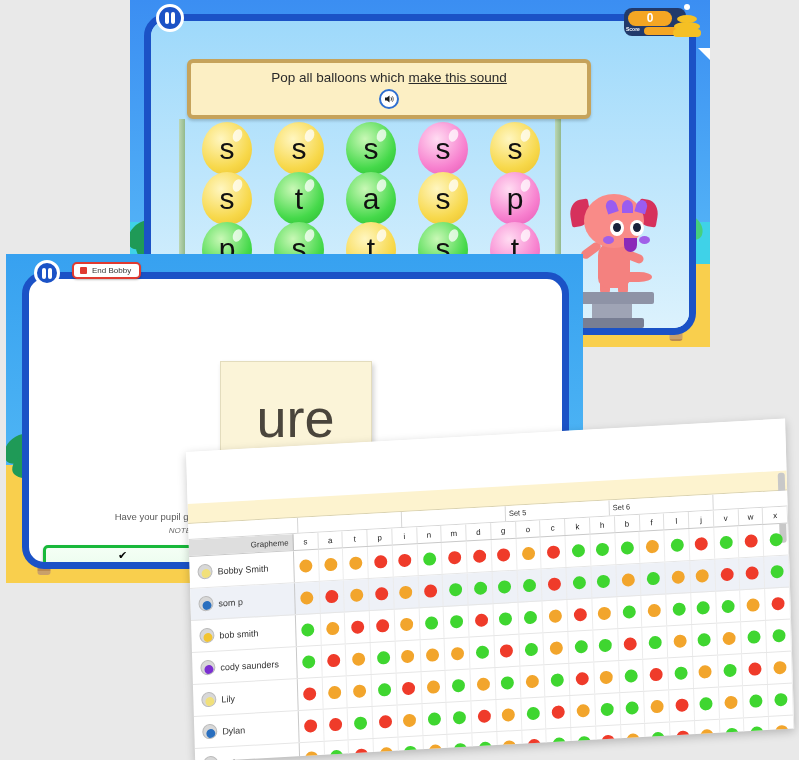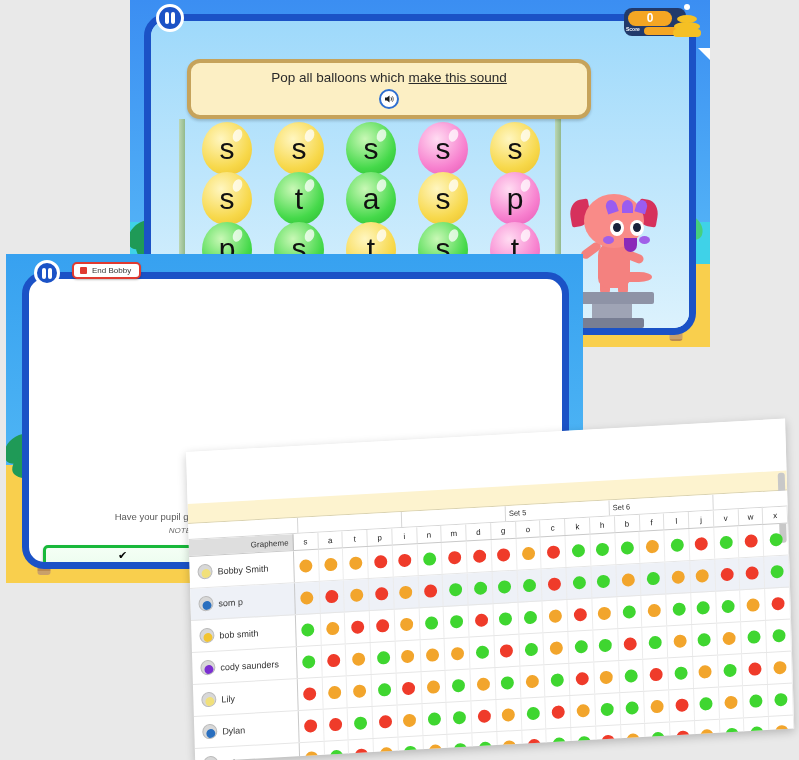--- a/index.html
+++ b/index.html
@@ -66,21 +66,21 @@
     background: #f5c024; border-radius: 50%; display: block; }
   .hive b:nth-child(1){ width:13px;height:7px;top:5px;}
   .hive b:nth-child(2){ width:20px;height:8px;top:11px;}
   .hive b:nth-child(3){ width:26px;height:9px;top:18px;}
   .hive b:nth-child(4){ width:28px;height:8px;top:25px; border-radius: 8px;}
   .hive .top { position:absolute; left:50%; transform:translateX(-50%); top:0px;
     width:6px;height:6px;background:#fff;border-radius:50%;}
 
   .prompt-box {
     position: absolute; left: 36px; top: 38px; width: 404px; height: 60px;
-    background: #fcefc4; border: 4px solid #c6a35b; border-radius: 13px;
+    background: #fcefc4; border: 4px solid #c6a35b; border-radius: 6px;
     box-shadow: 0 2px 3px rgba(0,0,0,.18); z-index: 25;
   }
   .prompt-text { text-align: center; margin-top: 7px; font-size: 13.5px; color: #2a2a2a; }
   .prompt-text u { text-decoration: underline; }
   .speaker-btn {
     margin: 4px auto 0; width: 20px; height: 20px; border-radius: 50%;
     background: #fff; border: 2px solid #2f6fd0;
     display: flex; align-items: center; justify-content: center;
   }
   .speaker-btn svg { width: 12px; height: 12px; }
@@ -382,20 +382,23 @@
     <div class="g-pause">
         <i></i>
         <i></i>
       </div>
     <div class="end-game-btn">
       <span class="sq"></span>
       <span>End Bobby</span>
     </div>
 
     <div class="g-card">
+      <div class="grapheme-tile">
+        <span>ure</span>
+      </div>
 
       <div class="g-instr">
         <div class="l1">Have your pupil give a sound for this grapheme and score their comprehension below.</div>
         <div class="l2"><span>NOTE: You are looking for the </span><b>matching phoneme</b><span> not the letter name.</span></div>
       </div>
 
       <div class="g-buttons" id="score-buttons">
           <div class="score-btn sb-correct">
             <div class="gl">✔</div>
             <div class="lb">Correct</div>

